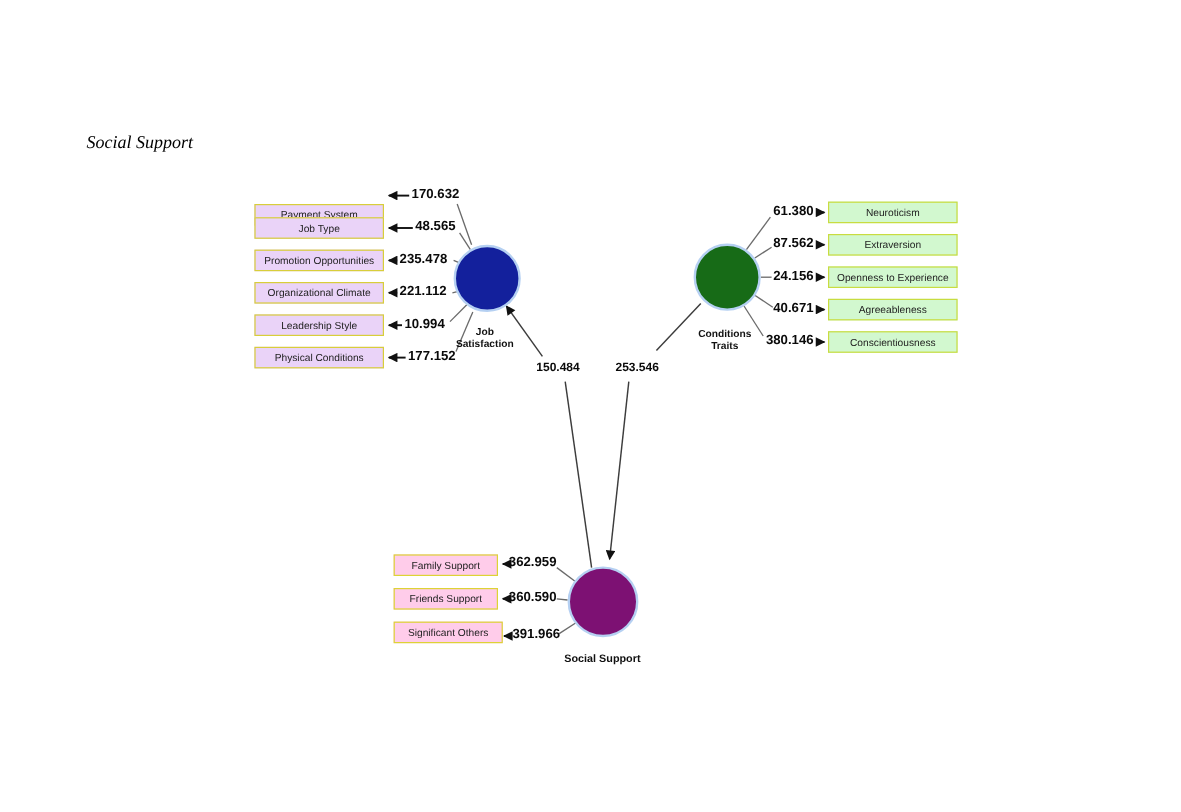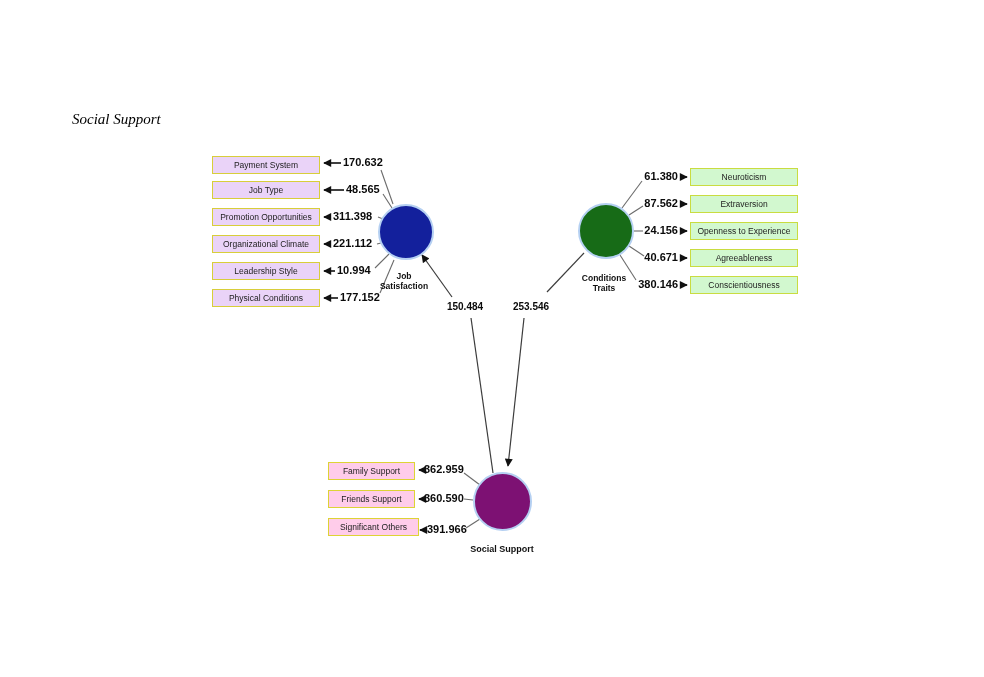--- a/index.html
+++ b/index.html
@@ -90,30 +90,30 @@
     <g>
       <line class="pline" x1="452" y1="297" x2="422" y2="255" marker-end="url(#arr)"></line>
       <line class="pline" x1="471" y1="318" x2="493" y2="473"></line>
     </g>
     <g>
       <line class="pline" x1="584" y1="253" x2="547" y2="292"></line>
       <line class="pline" x1="524" y1="318" x2="508" y2="466" marker-end="url(#arr)"></line>
     </g>
   </svg>
 
-  <div class="box lav" style="left:212px;top:156px;width:108px">Payment System</div>
+  <div class="box lav" style="left:212px;top:170px;width:108px">Payment System</div>
   <div class="box lav" style="left:212px;top:181px;width:108px">Job Type</div>
   <div class="box lav" style="left:212px;top:208px;width:108px">Promotion Opportunities</div>
   <div class="box lav" style="left:212px;top:235px;width:108px">Organizational Climate</div>
   <div class="box lav" style="left:212px;top:262px;width:108px">Leadership Style</div>
   <div class="box lav" style="left:212px;top:289px;width:108px">Physical Conditions</div>
 
   <div class="val" style="left:343px;top:155px">170.632</div>
   <div class="val" style="left:346px;top:182px">48.565</div>
-  <div class="val" style="left:333px;top:209px">311.398</div>
+  <div class="val" style="left:333px;top:209px">235.478</div>
   <div class="val" style="left:333px;top:236px">221.112</div>
   <div class="val" style="left:337px;top:263px">10.994</div>
   <div class="val" style="left:340px;top:290px">177.152</div>
 
   <div class="box grn" style="left:690px;top:168px;width:108px">Neuroticism</div>
   <div class="box grn" style="left:690px;top:195px;width:108px">Extraversion</div>
   <div class="box grn" style="left:690px;top:222px;width:108px">Openness to Experience</div>
   <div class="box grn" style="left:690px;top:249px;width:108px">Agreeableness</div>
   <div class="box grn" style="left:690px;top:276px;width:108px">Conscientiousness</div>
 

